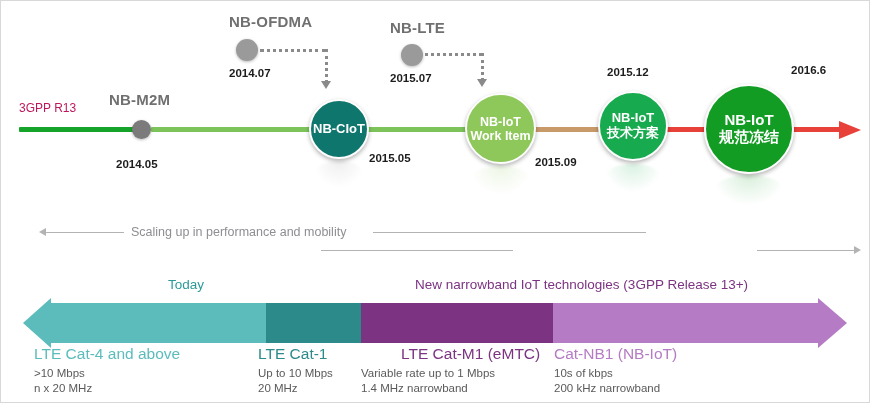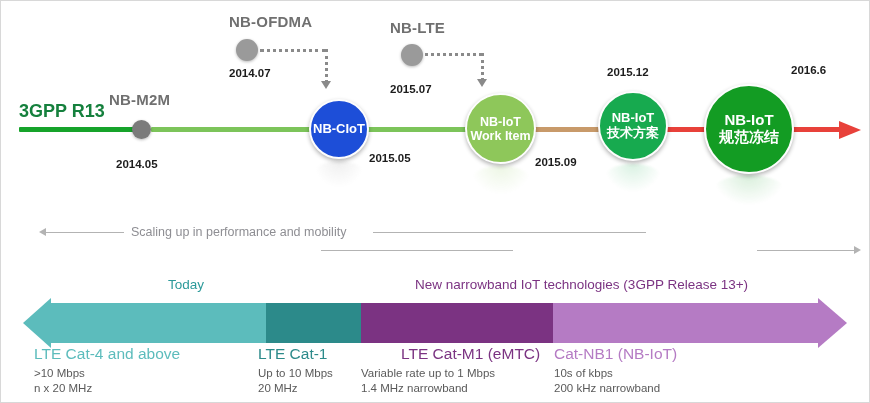--- a/index.html
+++ b/index.html
@@ -19,21 +19,21 @@
         text-align:center;color:#fff;font-weight:bold;line-height:1.12;
         box-shadow:0 2px 4px rgba(0,0,0,.30);
         border:2px solid #fdfdfd;box-sizing:border-box;}
   .node.small{box-shadow:0 1px 3px rgba(0,0,0,.28);border:none;}
 
   .reflect{position:absolute;border-radius:50%;opacity:.16;filter:blur(1.2px);}
 
   .lbl{position:absolute;white-space:nowrap;}
   .lbl-name{color:#707070;font-size:15px;font-weight:bold;letter-spacing:.2px;}
   .lbl-date{color:#1c1c1c;font-size:11.5px;font-weight:bold;}
-  .lbl-3gpp{color:#15803d;font-size:18px;font-weight:bold;}
+  .lbl-3gpp{color:#be185d;font-size:12px;font-weight:normal;}
 
   
   .dot-h{position:absolute;height:0;border-top:3px dotted #8a8a8a;}
   .dot-v{position:absolute;width:0;border-left:3px dotted #8a8a8a;}
   .dot-head{position:absolute;width:0;height:0;
     border-left:5px solid transparent;border-right:5px solid transparent;
     border-top:8px solid #8a8a8a;}
 
   
   .rule{position:absolute;height:1px;background:#b3b3b3;}
@@ -67,21 +67,21 @@
   <div class="tl-arrow" style="left:838px;top:119.5px;border-left:22px solid #e8413a;"></div>
 
   <div class="lbl lbl-3gpp" style="left:18px;top:100px;">3GPP R13</div>
 
   <div class="node small" style="left:131px;top:119px;width:19px;height:19px;background:#7b7b7b;"></div>
   <div class="lbl lbl-name" style="left:108px;top:90px;">NB-M2M</div>
   <div class="lbl lbl-date" style="left:115px;top:157px;">2014.05</div>
 
   <div class="reflect" style="left:313px;top:160px;width:50px;height:26px;
        background:radial-gradient(ellipse at 50% 0%, #9a9a9a 0%, rgba(255,255,255,0) 72%);"></div>
-  <div class="node" style="left:308px;top:98px;width:60px;height:60px;background:#1d4ed8;font-size:13px;">
+  <div class="node" style="left:308px;top:98px;width:60px;height:60px;background:#0f766e;font-size:13px;">
     <span>NB-CIoT</span>
   </div>
   <div class="lbl lbl-date" style="left:368px;top:151px;">2015.05</div>
 
   <div class="reflect" style="left:470px;top:165px;width:60px;height:28px;
        background:radial-gradient(ellipse at 50% 0%, #8ec75a 0%, rgba(255,255,255,0) 72%);"></div>
   <div class="node" style="left:464px;top:92px;width:71px;height:71px;background:#8ec75a;font-size:12.5px;">
     <div>
       <div>NB-IoT</div>
       <div>Work Item</div>
@@ -111,21 +111,21 @@
 
   <div class="lbl lbl-name" style="left:228px;top:12px;">NB-OFDMA</div>
   <div class="node small" style="left:235px;top:38px;width:22px;height:22px;background:#9a9a9a;"></div>
   <div class="lbl lbl-date" style="left:228px;top:66px;">2014.07</div>
   <div class="dot-h" style="left:259px;top:48px;width:66px;"></div>
   <div class="dot-v" style="left:324px;top:48px;height:34px;"></div>
   <div class="dot-head" style="left:320px;top:80px;"></div>
 
   <div class="lbl lbl-name" style="left:389px;top:18px;">NB-LTE</div>
   <div class="node small" style="left:400px;top:43px;width:22px;height:22px;background:#9a9a9a;"></div>
-  <div class="lbl lbl-date" style="left:389px;top:82px;">2015.07</div>
+  <div class="lbl lbl-date" style="left:389px;top:71px;">2015.07</div>
   <div class="dot-h" style="left:424px;top:52px;width:57px;"></div>
   <div class="dot-v" style="left:480px;top:52px;height:28px;"></div>
   <div class="dot-head" style="left:476px;top:78px;"></div>
 
   <div class="rule-ar-l" style="left:38px;top:227px;"></div>
   <div class="rule" style="left:45px;top:230.5px;width:78px;"></div>
   <div class="rule-txt" style="left:130px;top:224px;">Scaling up in performance and mobility</div>
   <div class="rule" style="left:372px;top:230.5px;width:273px;"></div>
 
   <div class="rule" style="left:320px;top:248.5px;width:192px;"></div>

